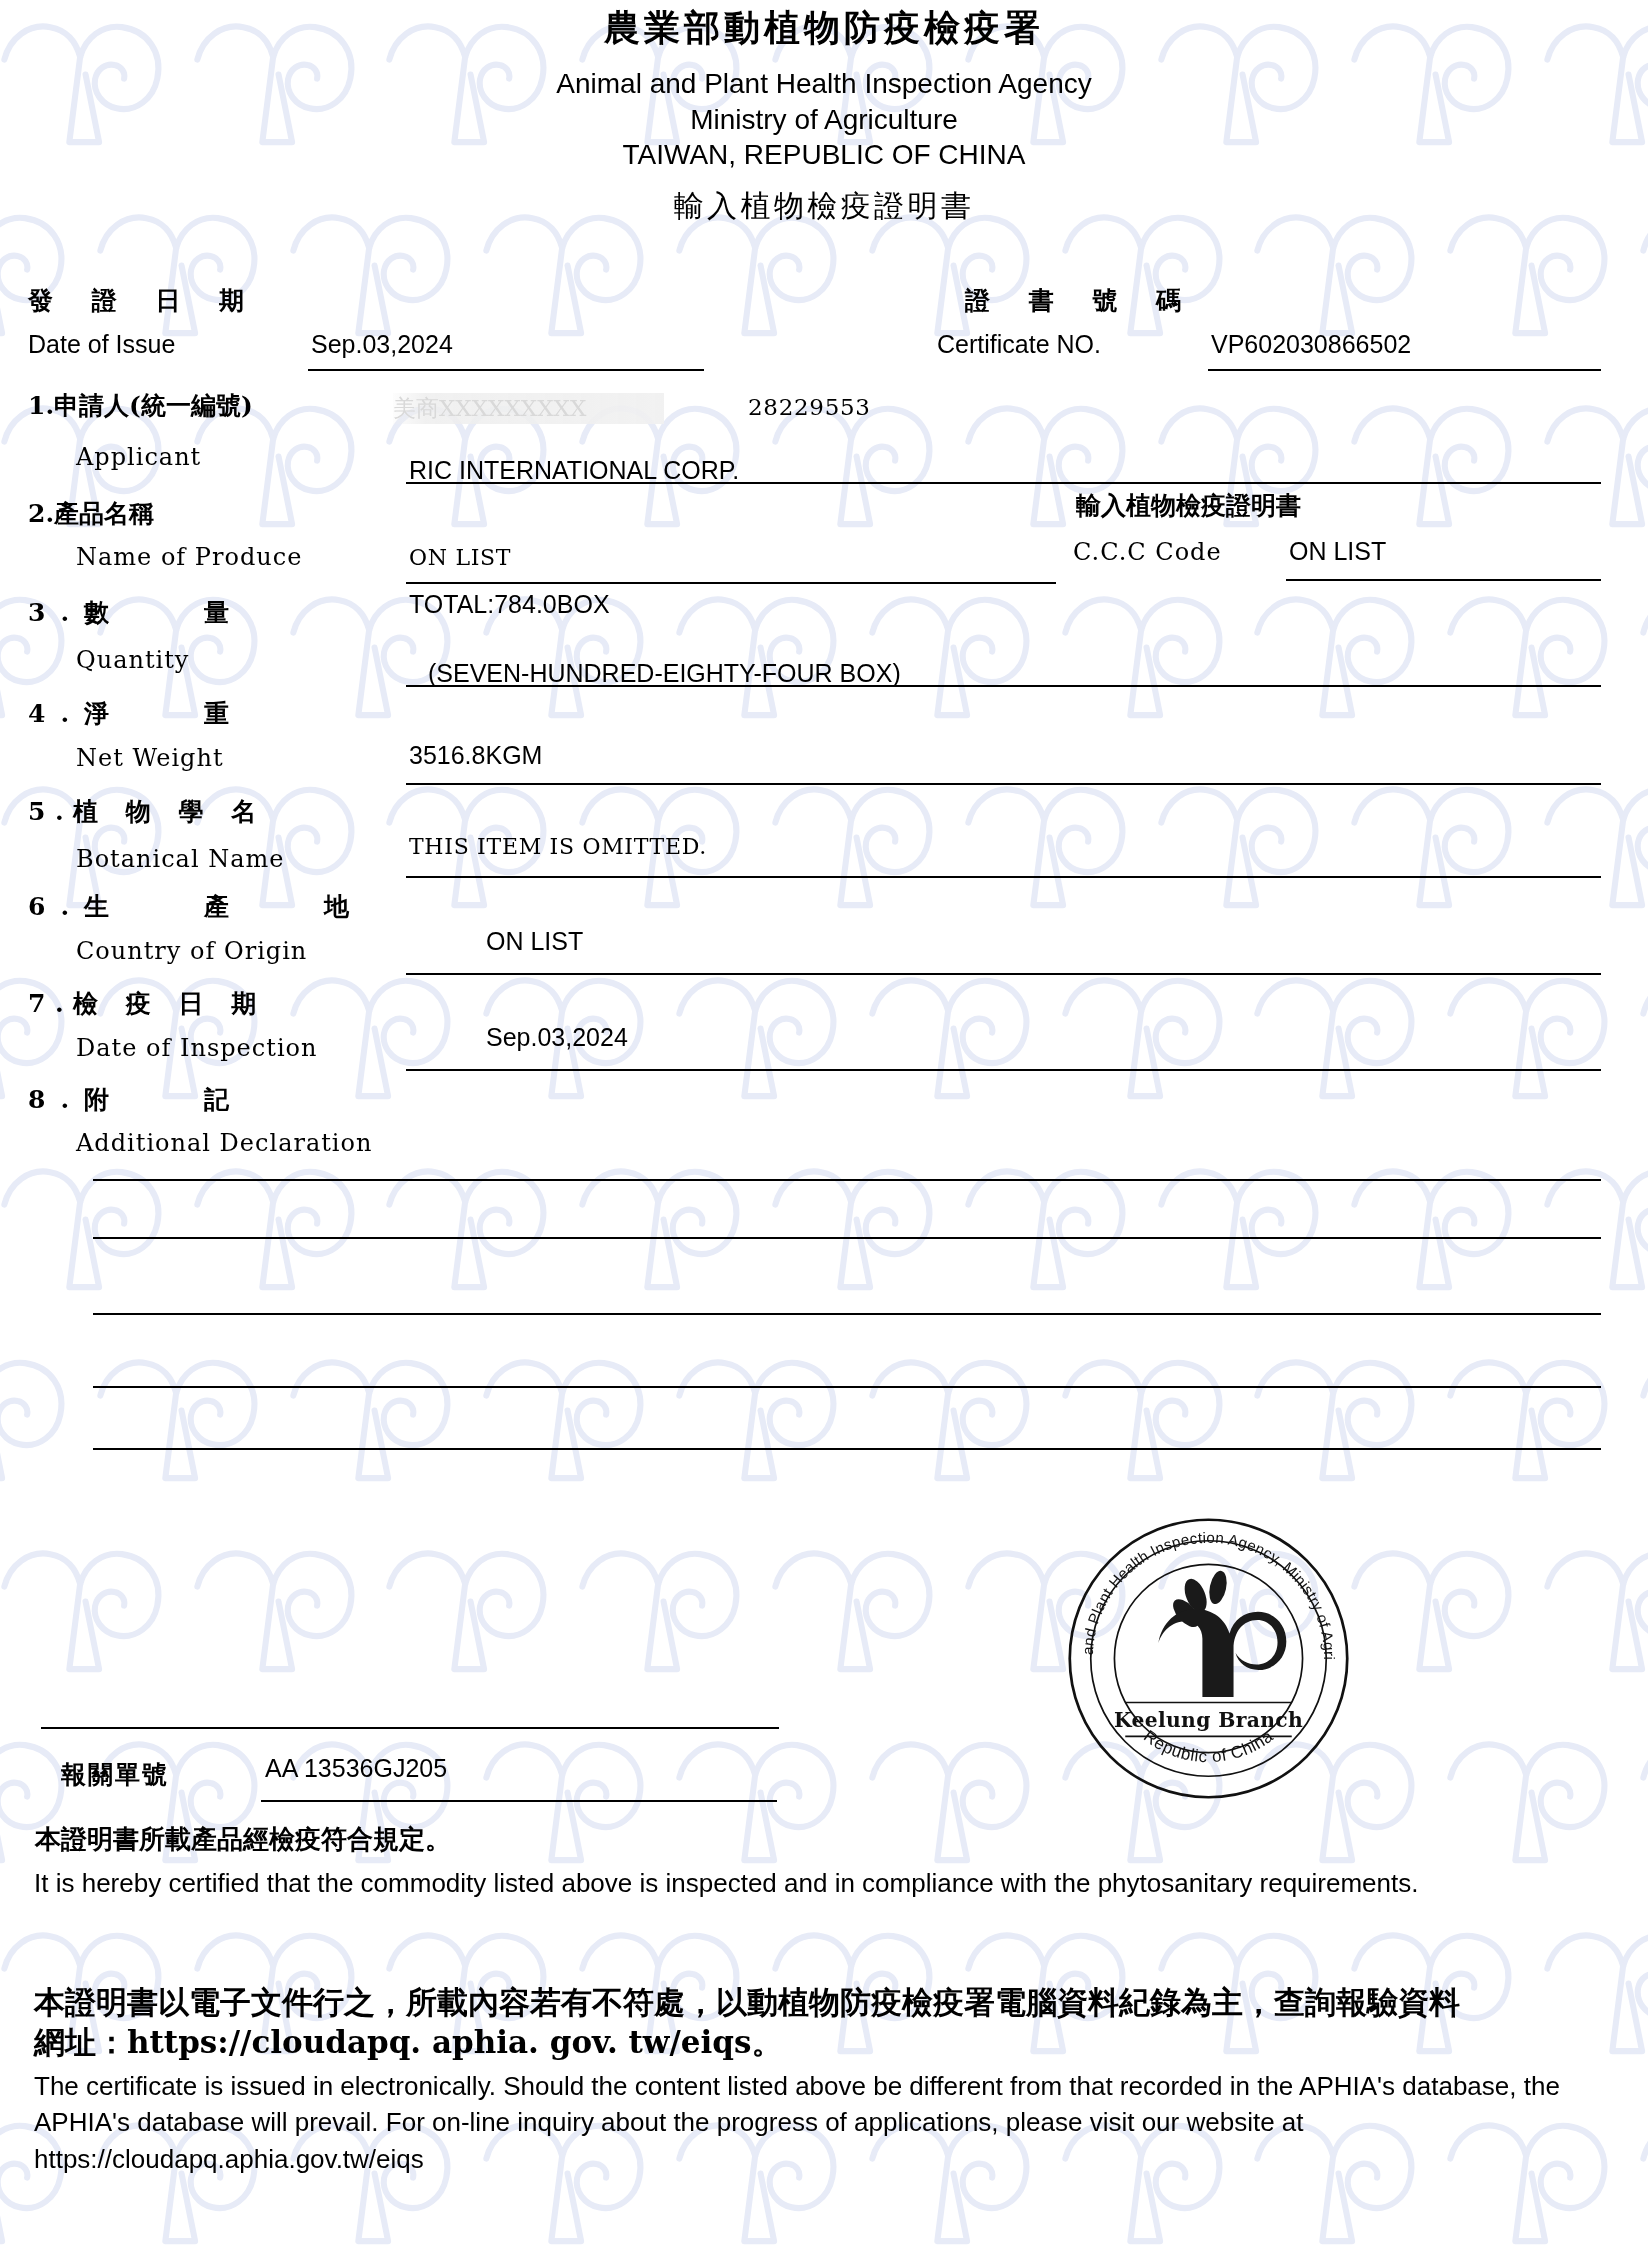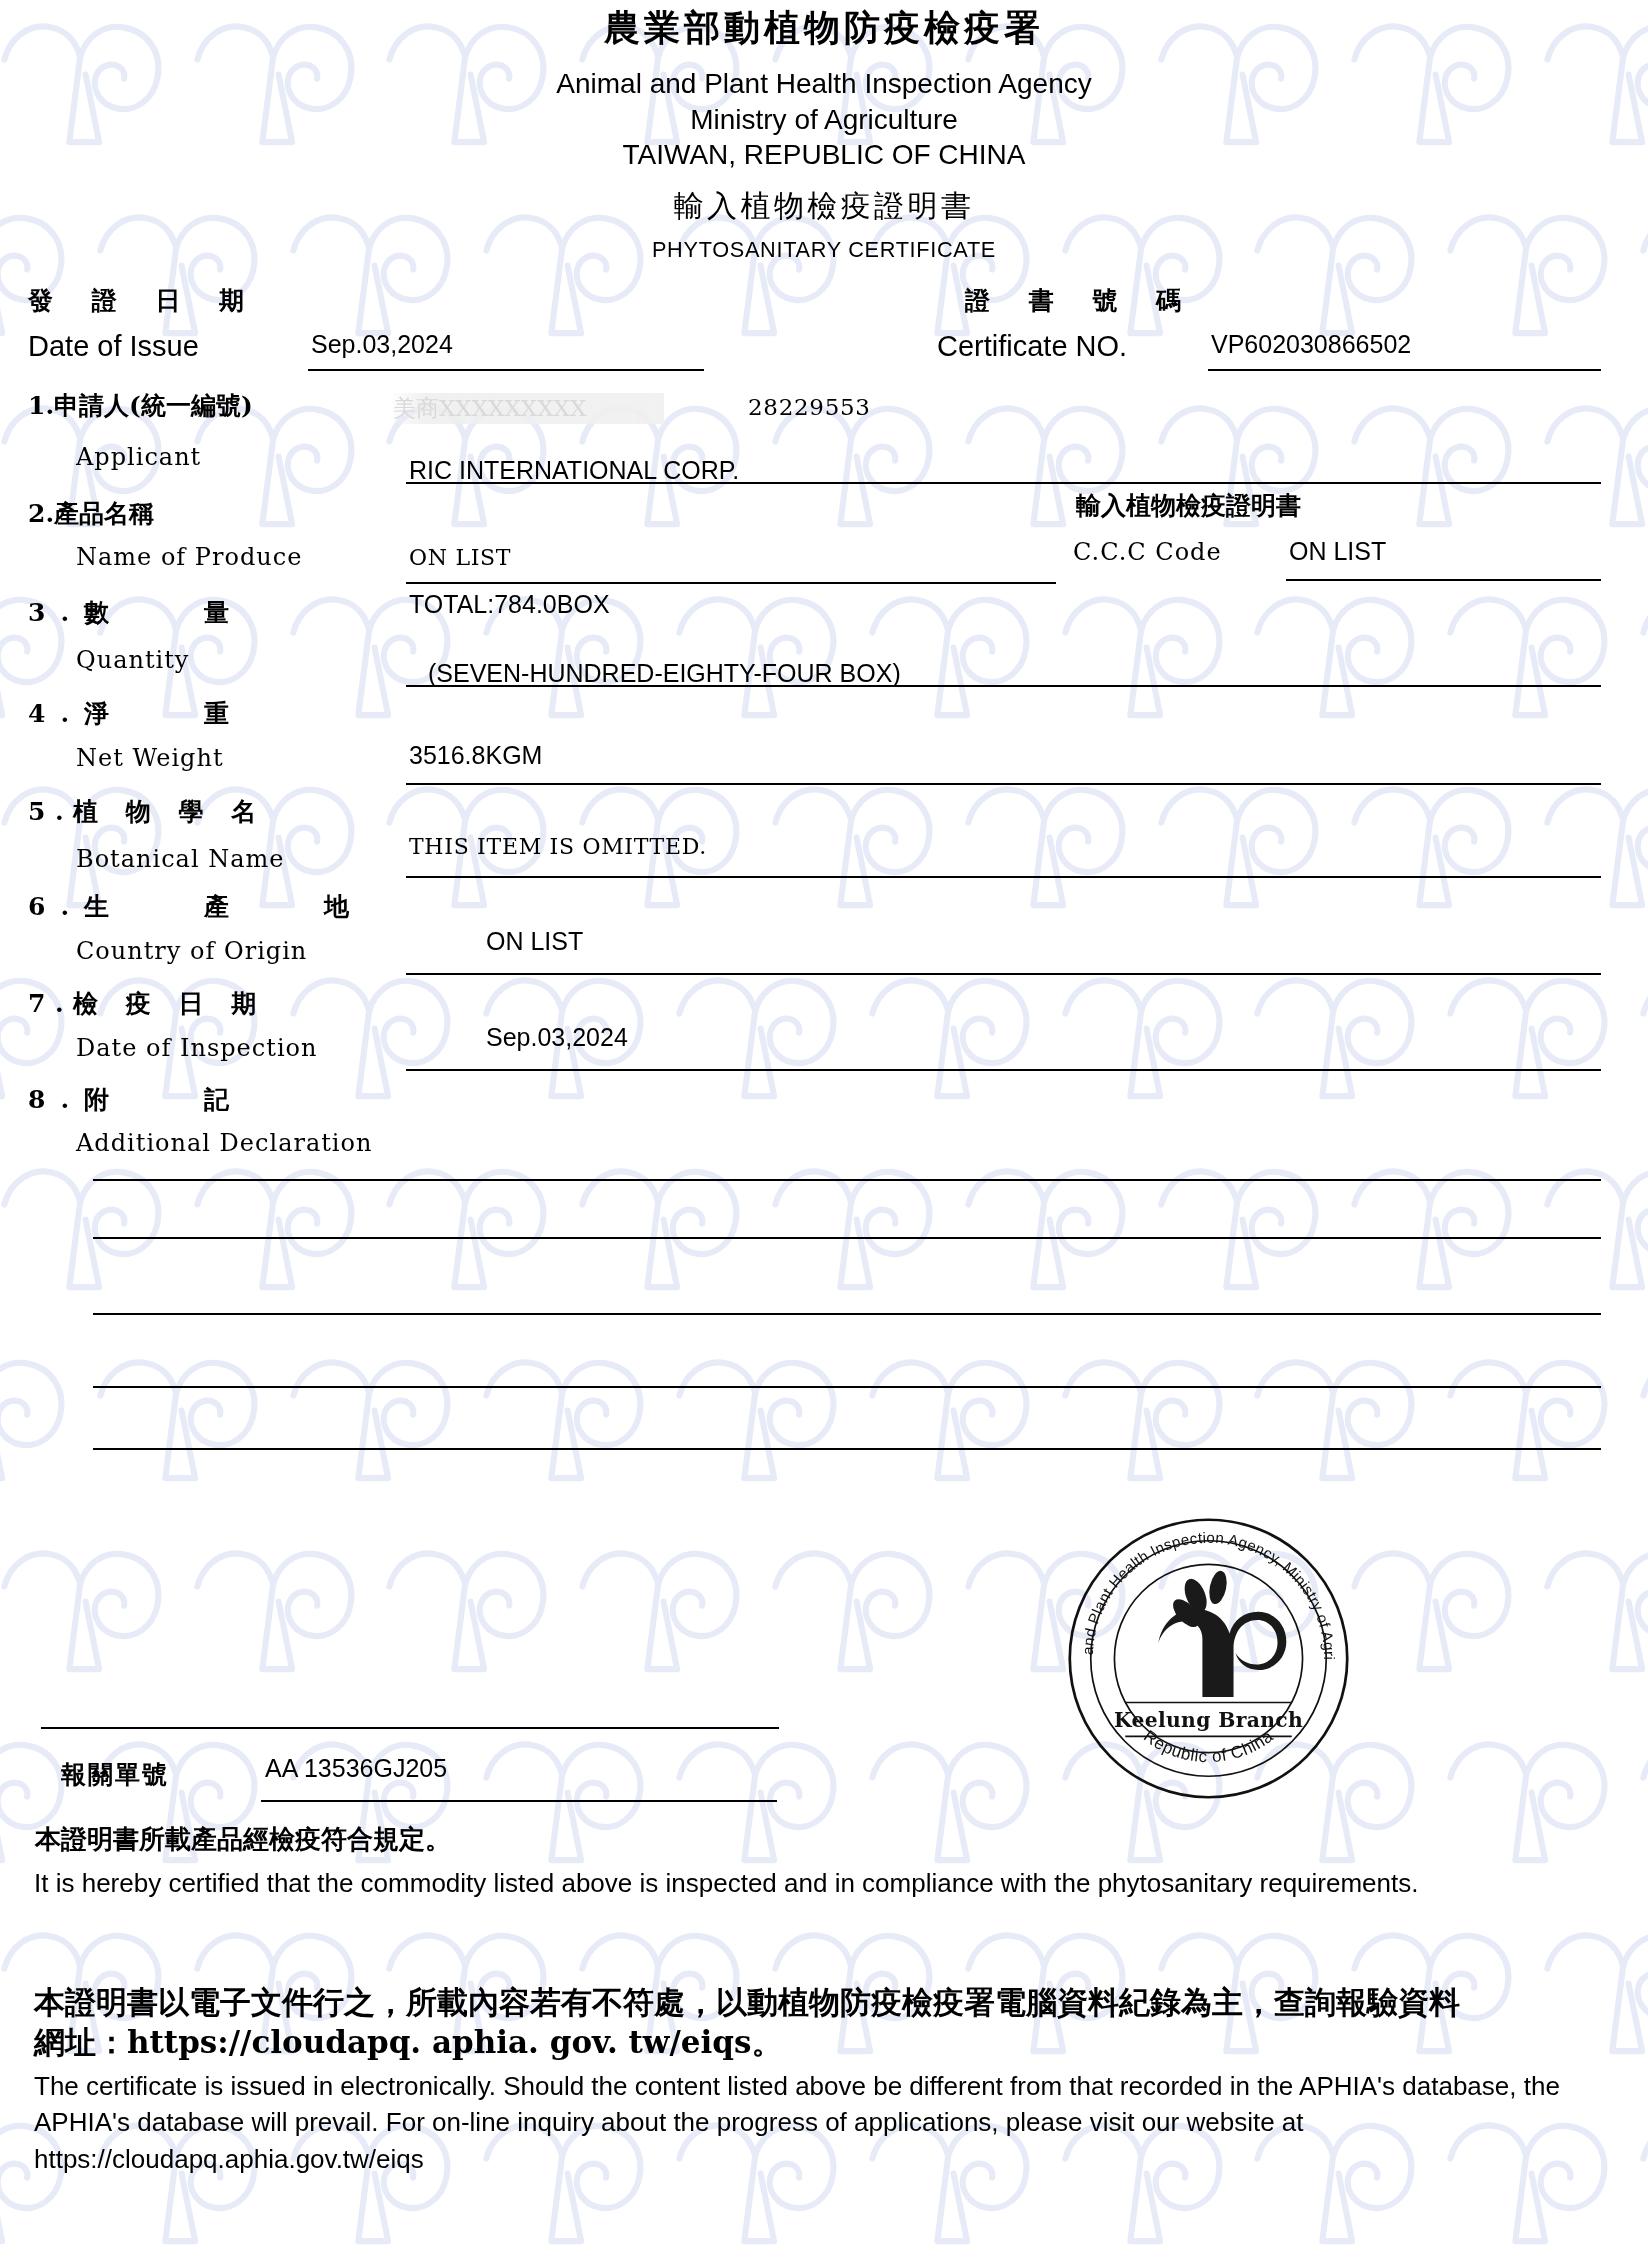--- a/index.html
+++ b/index.html
@@ -91,21 +91,21 @@
   .lbl-cn-sp { letter-spacing: 15px; }
   .lbl-cn-sp2 { letter-spacing: 9.5px; }
   .lbl-en-mono {
     font-family: "DejaVu Serif", "Liberation Serif", serif;
     font-size: 24px;
     letter-spacing: 1px;
     white-space: nowrap;
   }
   .lbl-en-sans {
     font-family: "Liberation Sans", sans-serif;
-    font-size: 29px;
+    font-size: 25px;
     white-space: nowrap;
   }
 
   
   .val-sans {
     font-family: "Liberation Sans", sans-serif;
     font-size: 25px;
     white-space: nowrap;
   }
   .val-mono {
@@ -1207,21 +1207,20 @@
     <div class="abs hdr-cn-main" style="top:4px;">農業部動植物防疫檢疫署</div>
 
     <div class="abs hdr-en" style="top:68px;">Animal and Plant Health Inspection Agency</div>
 
     <div class="abs hdr-en" style="top:104px;">Ministry of Agriculture</div>
 
     <div class="abs hdr-en" style="top:139px;">TAIWAN, REPUBLIC OF CHINA</div>
 
     <div class="abs hdr-cn-sub" style="top:186px;">輸入植物檢疫證明書</div>
 
-    <div class="abs hdr-en-sub" style="top:237px;">PHYTOSANITARY CERTIFICATE</div>
 
     <div class="abs lbl-cn lbl-cn-sp" style="left:28px; top:284px;">發 證 日 期</div>
 
     <div class="abs lbl-en-sans" style="left:28px; top:330px;">Date of Issue</div>
 
     <div class="abs val-sans" style="left:311px; top:330px;">Sep.03,2024</div>
 
     <div class="rule" style="left:308px; top:369px; width:396px;"></div>
 
     <div class="abs lbl-cn lbl-cn-sp" style="left:937px; top:284px;margin-left:28px;">證 書 號 碼</div>

